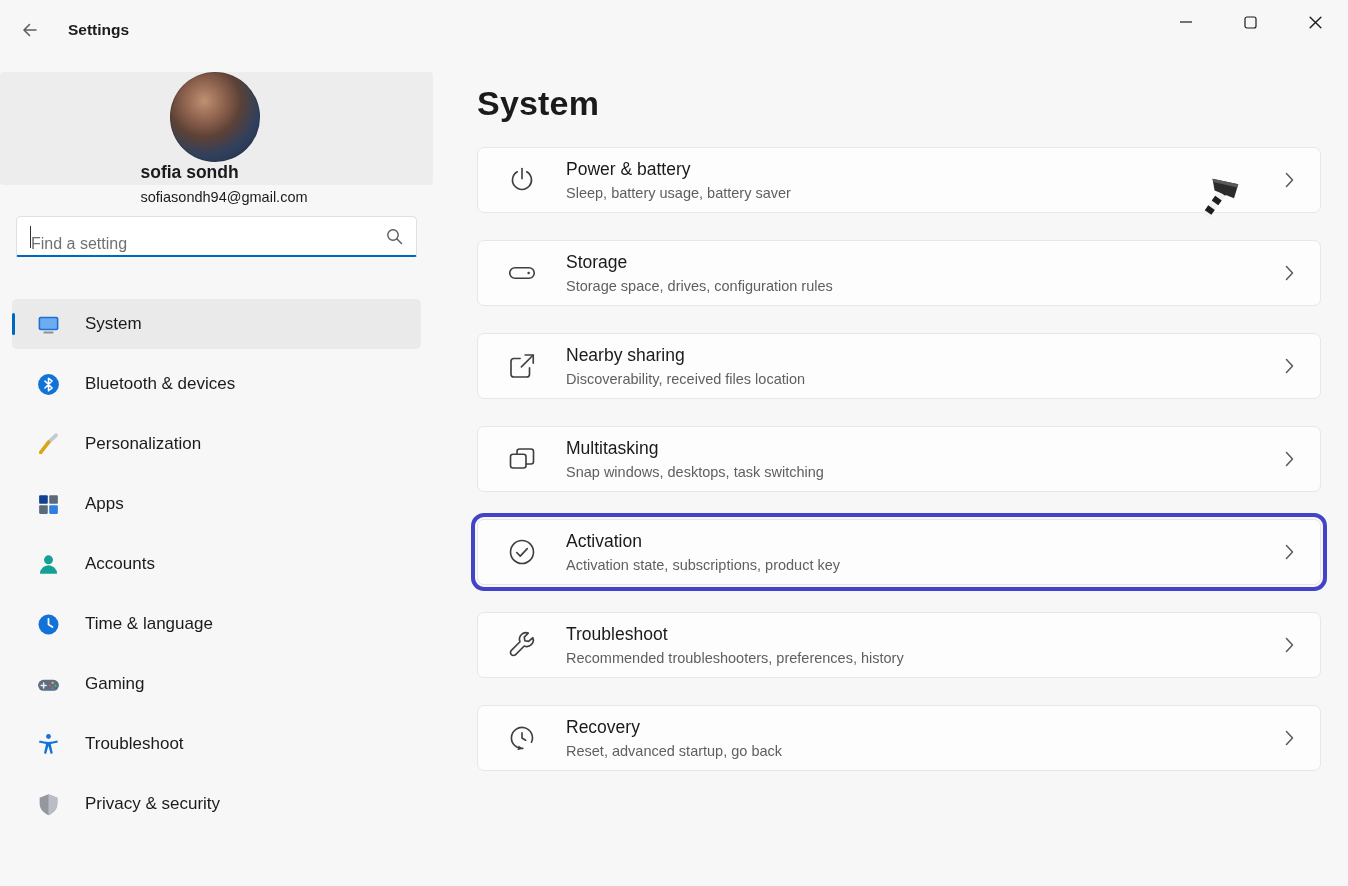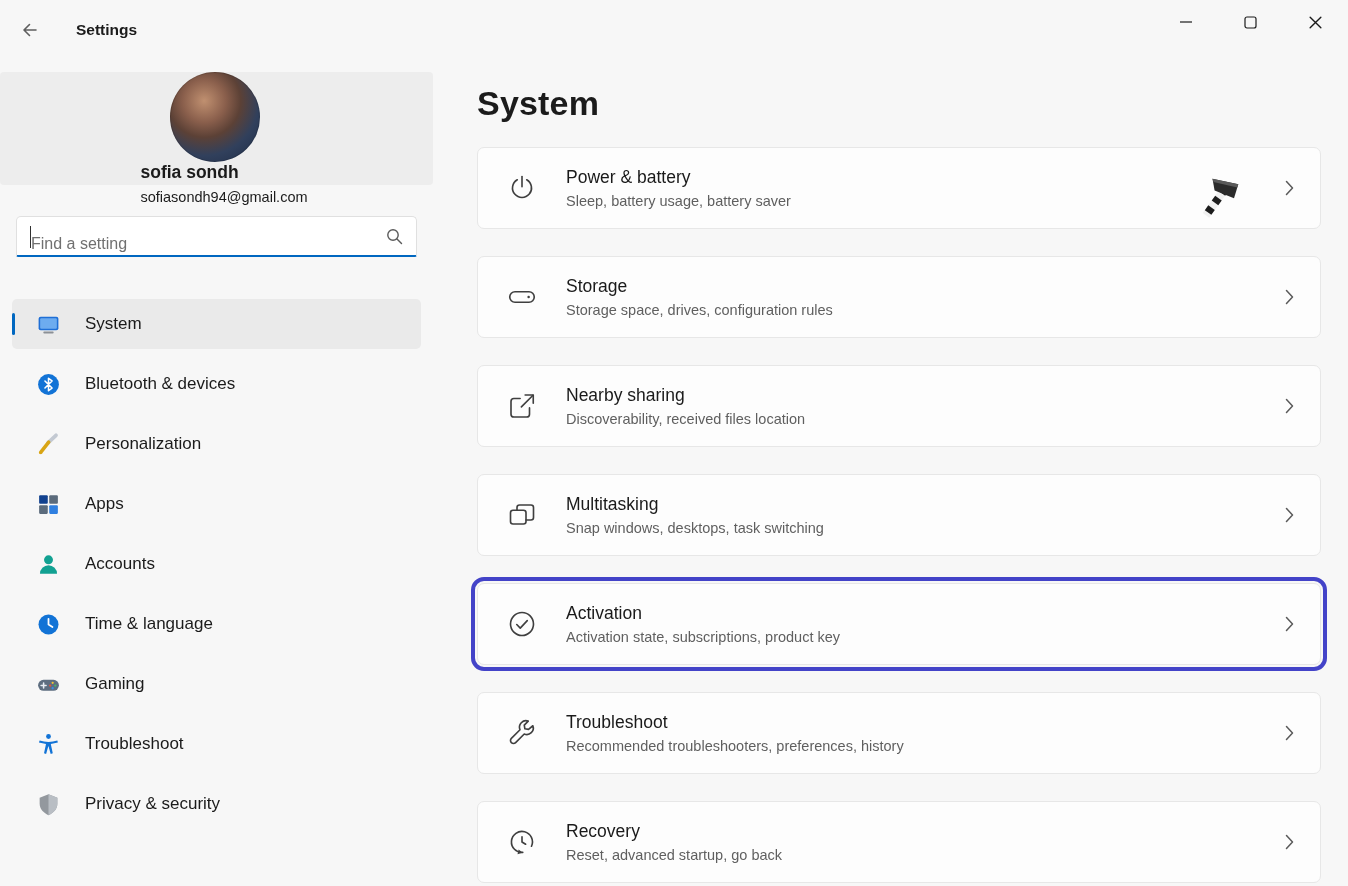--- a/index.html
+++ b/index.html
@@ -19,21 +19,21 @@
   
   .titlebar {
     position:absolute; top:0; left:0; right:0; height:60px;
     display:flex; align-items:center;
   }
   .back-button {
     width:36px; height:34px; margin-left:12px;
     background:transparent; border:none; border-radius:4px;
     display:flex; align-items:center; justify-content:center; cursor:pointer;
   }
-  .app-title { margin-left:28px; font-size:15.5px; font-weight:700; }
+  .app-title { margin-left:20px; font-size:15.5px; font-weight:700; }
   .window-controls { margin-left:auto; display:flex; height:44px; align-self:flex-start; }
   .win-btn {
     width:65px; height:44px; background:transparent; border:none;
     display:flex; align-items:center; justify-content:center; cursor:pointer;
   }
 
   
   .sidebar { position:absolute; top:60px; left:0; width:433px; }
   .profile {
     height:113px; margin-top:12px; background:#ededed; border-radius:4px;
@@ -75,21 +75,21 @@
     background:var(--accent); border-radius:3px;
   }
   .nav-icon { width:25px; height:25px; flex:none; display:flex; }
   .nav-icon svg { width:25px; height:25px; }
 
   
   .main { position:absolute; left:477px; top:60px; width:844px; }
   .page-title { font-size:34px; font-weight:700; margin:24px 0 24px 0; letter-spacing:.2px; }
 
   .card {
-    position:relative; height:82px; margin-bottom:27px;
+    position:relative; height:66px; margin-bottom:27px;
     background:#fdfdfd; border:1px solid #e7e7e7; border-radius:7px;
     display:flex; align-items:center; cursor:pointer;
   }
   .card.highlighted { outline:4px solid var(--highlight-border); outline-offset:2px; }
   .card-icon { width:88px; flex:none; display:flex; justify-content:center; }
   .card-icon svg { width:30px; height:30px; }
   .card-text { display:flex; flex-direction:column; gap:5px; }
   .card-title { font-size:17.5px; color:#1a1a1a; }
   .card-subtitle { font-size:14.5px; color:#5f5f5f; }
   .chevron { margin-left:auto; margin-right:26px; display:flex; }

